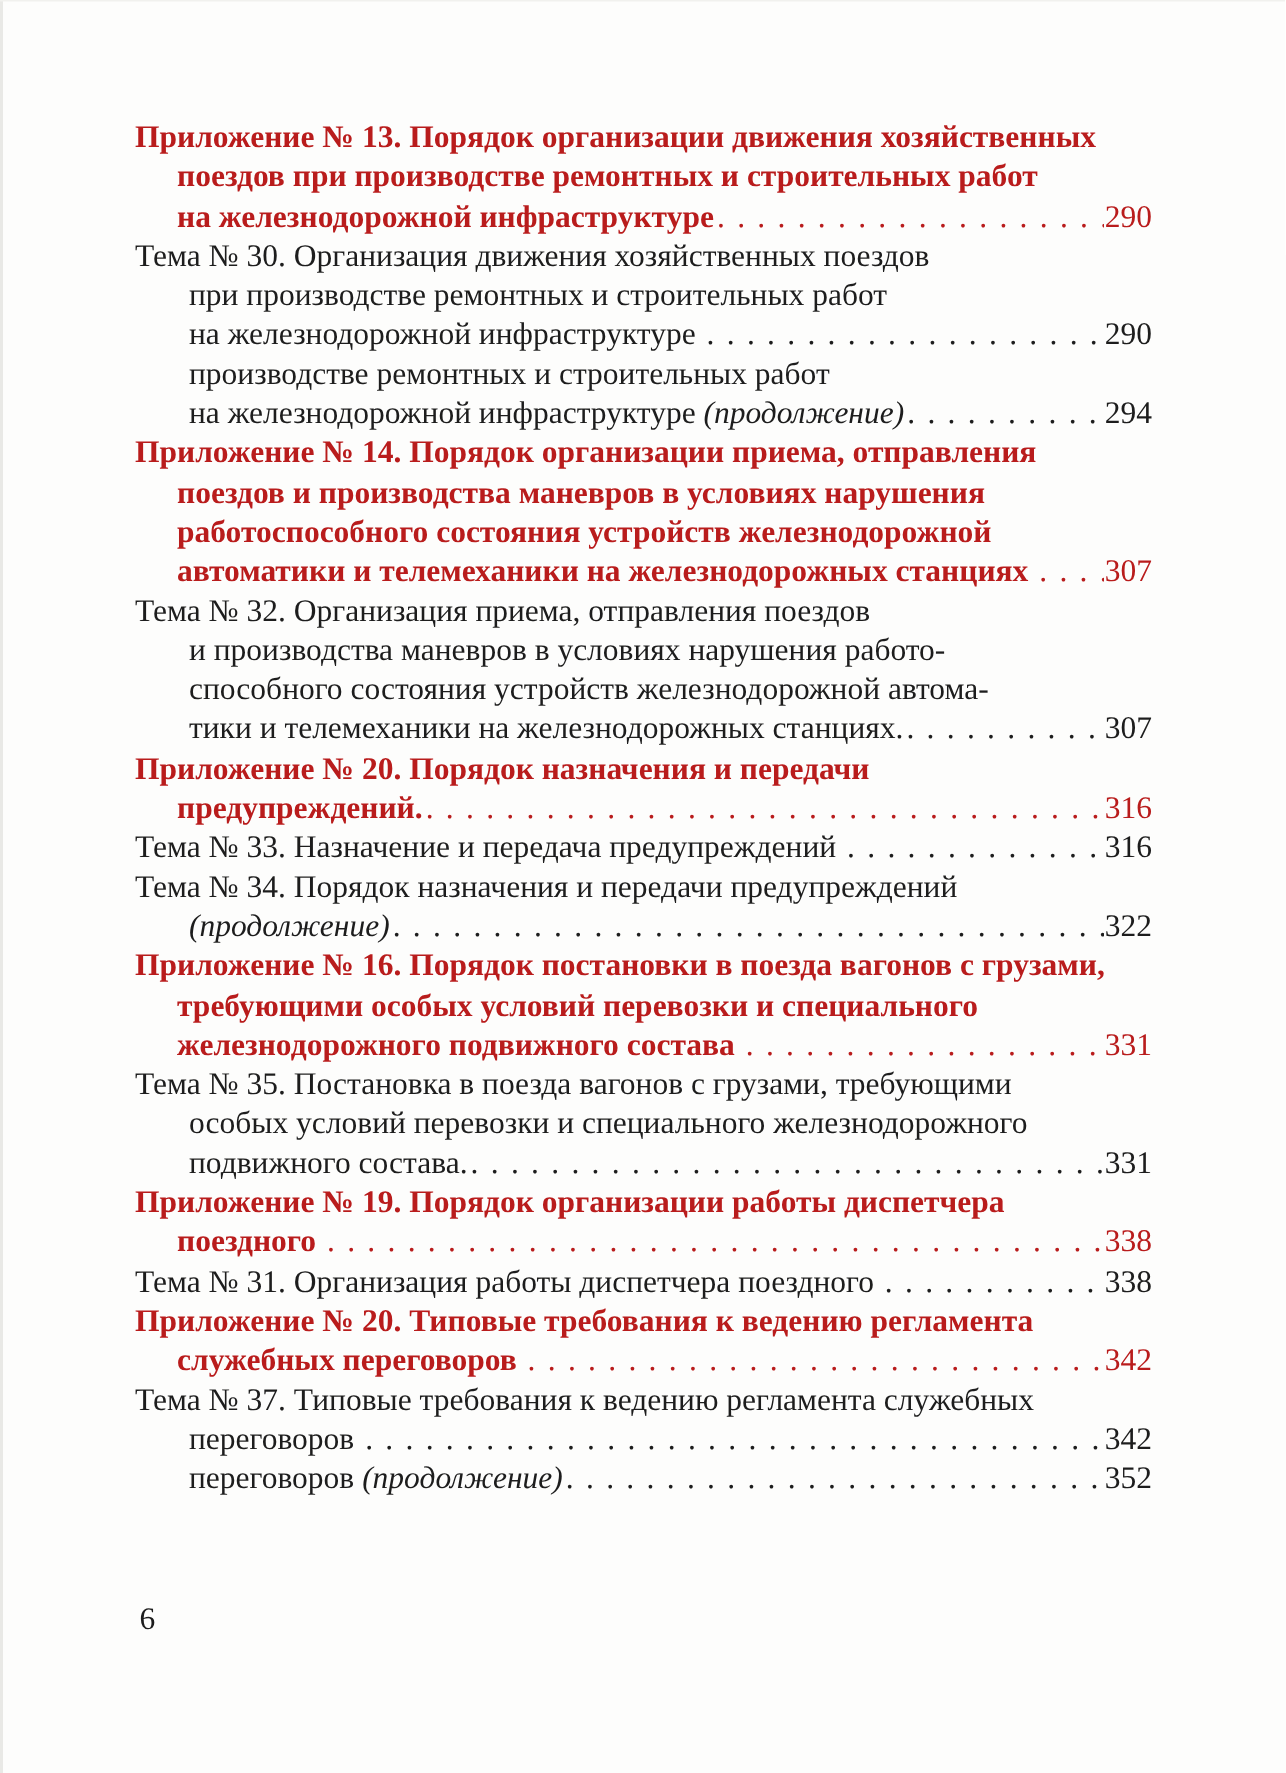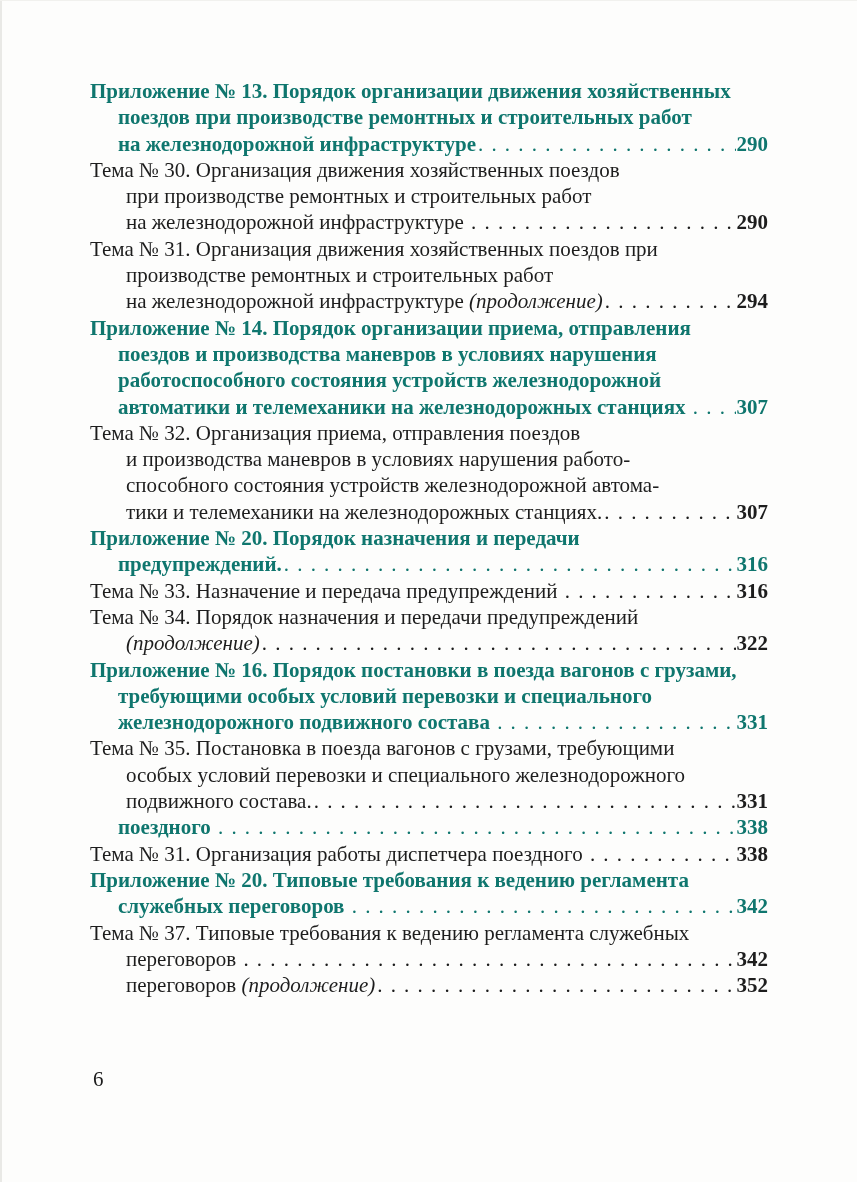--- a/index.html
+++ b/index.html
@@ -29,21 +29,21 @@
   }
   .toc {
     position: absolute;
     left: 90px;
     top: 78px;
     width: 678px;
     font-size: 21px;
     line-height: 26.3px;
   }
   .entry { font-weight: normal; }
-  .entry.bold { font-weight: bold; color: #0f766e; }
+  .entry.bold { font-weight: bold; color: #b91c1c; }
   .line {
     display: flex;
     align-items: baseline;
     overflow: hidden;
   }
   .txt { flex: 0 0 auto; white-space: pre; }
   .it { font-style: italic; }
   
   .entry .line.cont { padding-left: 36px; }
   .entry.bold .line.cont { padding-left: 28px; }
@@ -52,21 +52,21 @@
     min-width: 0;
     overflow: hidden;
     white-space: nowrap;
     letter-spacing: 8.2px;
     padding-left: 2px;
     font-weight: normal;
     font-style: normal;
   }
   .pg {
     flex: 0 0 auto;
-    font-weight: bold;
+    font-weight: normal;
     font-style: normal;
     padding-left: 1px;
   }
   .folio {
     position: absolute;
     left: 93px;
     top: 1066px;
     font-size: 21px;
     line-height: 26px;
   }
@@ -99,23 +99,20 @@
         <div class="line cont">
           <span class="txt">при производстве ремонтных и строительных работ</span>
         </div>
         <div class="line cont">
           <span class="txt">на железнодорожной инфраструктуре </span>
           <span class="leader">................................................................................</span>
           <span class="pg">290</span>
         </div>
       </div>
       <div class="entry">
-        <div class="line">
-          <span class="txt">Тема № 31. Организация движения хозяйственных поездов при</span>
-        </div>
         <div class="line cont">
           <span class="txt">производстве ремонтных и строительных работ</span>
         </div>
         <div class="line cont">
           <span class="txt">на железнодорожной инфраструктуре </span>
           <span class="txt it">(продолжение)</span>
           <span class="leader">................................................................................</span>
           <span class="pg">294</span>
         </div>
       </div>
@@ -199,20 +196,23 @@
         <div class="line cont">
           <span class="txt">особых условий перевозки и специального железнодорожного</span>
         </div>
         <div class="line cont">
           <span class="txt">подвижного состава.</span>
           <span class="leader">................................................................................</span>
           <span class="pg">331</span>
         </div>
       </div>
       <div class="entry bold">
+        <div class="line">
+          <span class="txt">Приложение № 19. Порядок организации работы диспетчера</span>
+        </div>
         <div class="line cont">
           <span class="txt">поездного </span>
           <span class="leader">................................................................................</span>
           <span class="pg">338</span>
         </div>
       </div>
       <div class="entry">
         <div class="line">
           <span class="txt">Тема № 31. Организация работы диспетчера поездного </span>
           <span class="leader">................................................................................</span>

